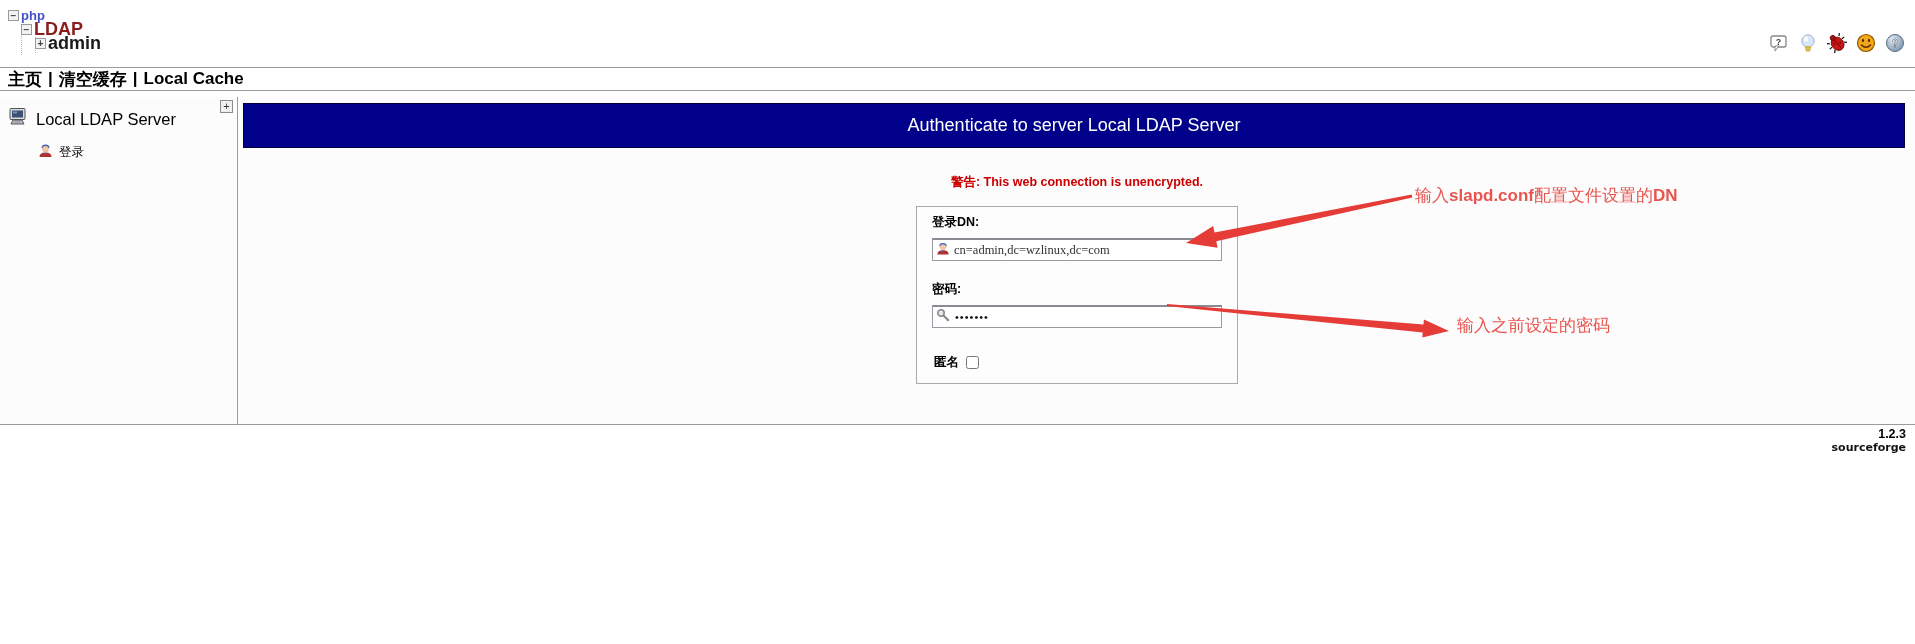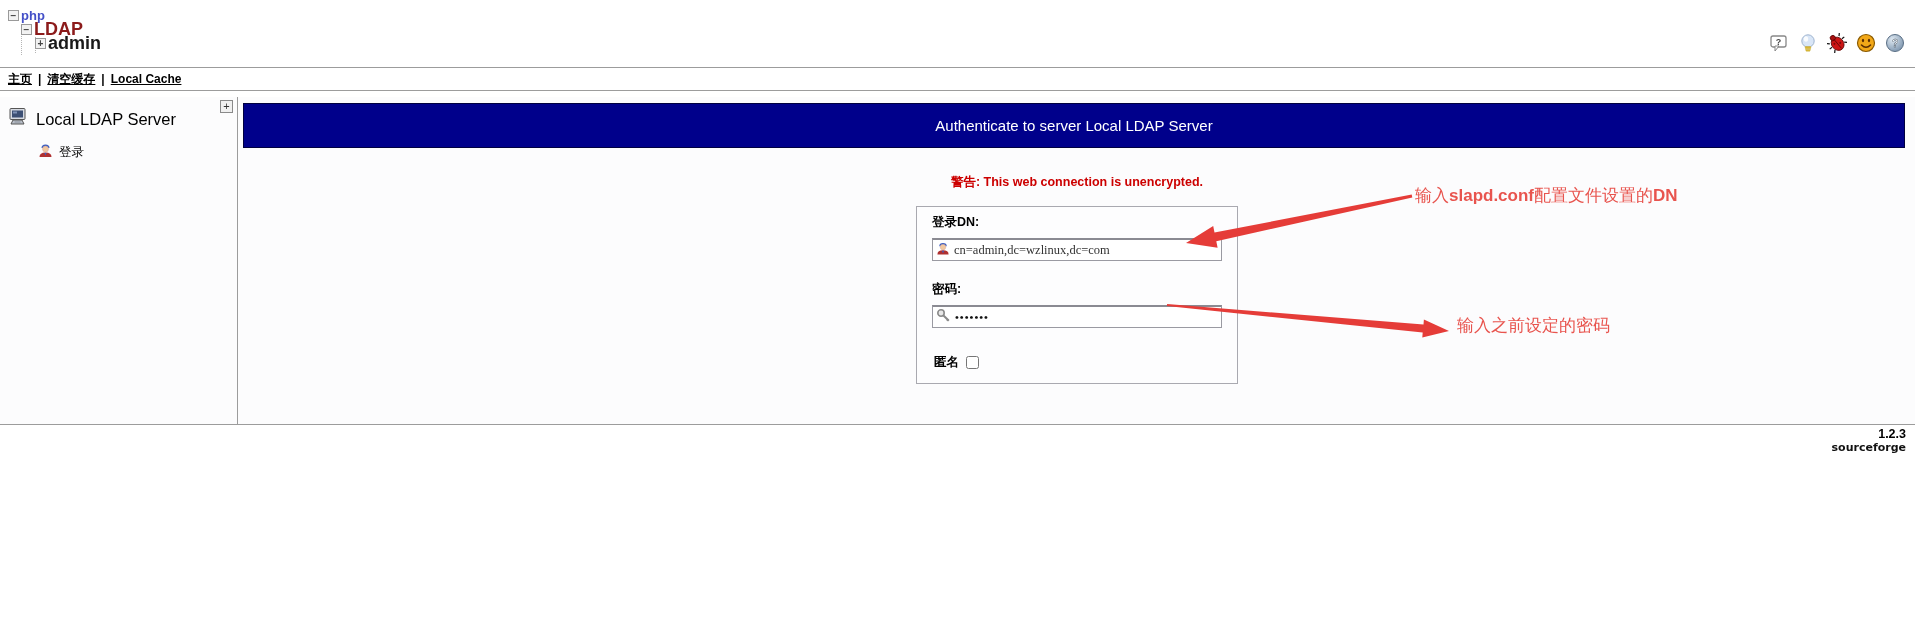--- a/index.html
+++ b/index.html
@@ -19,37 +19,37 @@
   .logo .dots2 { position:absolute; left:27px; top:30px; width:1px; height:16px; border-left:1px dotted #b5b5b5; }
   .logo-php   { color:var(--logo-php-blue,#4450c8); font-size:13px; }
   .logo-ldap  { color:var(--logo-ldap-red,#8c1b1b); font-size:18px; }
   .logo-admin { color:var(--logo-admin-black,#1a1a1a); font-size:18px; }
 
   .header-icons { position:absolute; top:33px; right:10px; display:flex; gap:9px; align-items:center; }
   .hicon { width:20px; height:20px; display:inline-block; cursor:pointer; }
 
   
   .navbar { position:absolute; top:67px; left:0; width:100%; height:24px; border-top:1px solid #9c9c9c; border-bottom:1px solid #9c9c9c;
-            background:#fff; display:flex; align-items:center; padding-left:8px; font-size:12px; font-weight:bold; color:#000;text-decoration:underline; }
+            background:#fff; display:flex; align-items:center; padding-left:8px; font-size:17px; font-weight:bold; color:#000; }
   .navbar a { color:#000; text-decoration:none; cursor:pointer; }
   .navbar .sep { margin:0 6px; font-weight:bold; }
 
   
   .content { position:absolute; top:97px; left:0; width:100%; height:328px; background:#fcfcfd; border-bottom:1px solid #9c9c9c; }
   .sidebar { position:absolute; top:0; left:0; width:238px; height:100%; border-right:1px solid #9c9c9c; background:#fcfcfd; }
   .expand-box { position:absolute; top:3px; right:4px; width:13px; height:13px; border:1px solid #8a8a8a; background:#f0f0f0;
                 font-size:11px; line-height:11px; text-align:center; color:#333; cursor:pointer; }
   .server-row { display:flex; align-items:center; gap:6px; margin:10px 0 0 8px; cursor:pointer; }
   .server-name { font-size:16.5px; color:#000; }
   .login-row { display:flex; align-items:center; gap:6px; margin:12px 0 0 38px; cursor:pointer; }
   .login-label { font-size:12.5px; color:#000; }
 
   .main { position:absolute; top:0; left:239px; right:0; height:100%; }
   .title-bar { margin:6px 10px 0 4px; height:45px; background:var(--title-bg,#00008b); border:1px solid #000040;
-               color:var(--title-text,#fff); font-size:15px; text-align:center; line-height:43px; }
+               color:var(--title-text,#fff); font-size:18px; text-align:center; line-height:43px; }
   .warning { margin-top:26px; text-align:center; font-size:12.5px; font-weight:bold; color:var(--warning-red,#c00); }
 
   .form-box { width:322px; margin:15px auto 0; background:#fdfdfe; border:1px solid #a9a9b0; padding:7px 15px 12px; }
   .fld-label { font-size:12.5px; font-weight:bold; color:#000; margin-bottom:7px; }
   .input-wrap { display:flex; align-items:center; height:23px; background:#fff; border:1px solid #9a9aa2; border-top:2px solid #8a8a92;
                 padding-left:3px; margin-bottom:20px; }
   .input-wrap input { border:none; outline:none; flex:1; height:18px; font-size:12.5px; color:#333; background:transparent; padding-left:4px;
                       font-family:Liberation Serif, serif; }
   .input-wrap input.pw { font-size:11px; font-weight:bold; letter-spacing:1px; color:#111; }
   .anon-row { display:flex; align-items:center; gap:7px; margin:26px 0 0 2px; }

